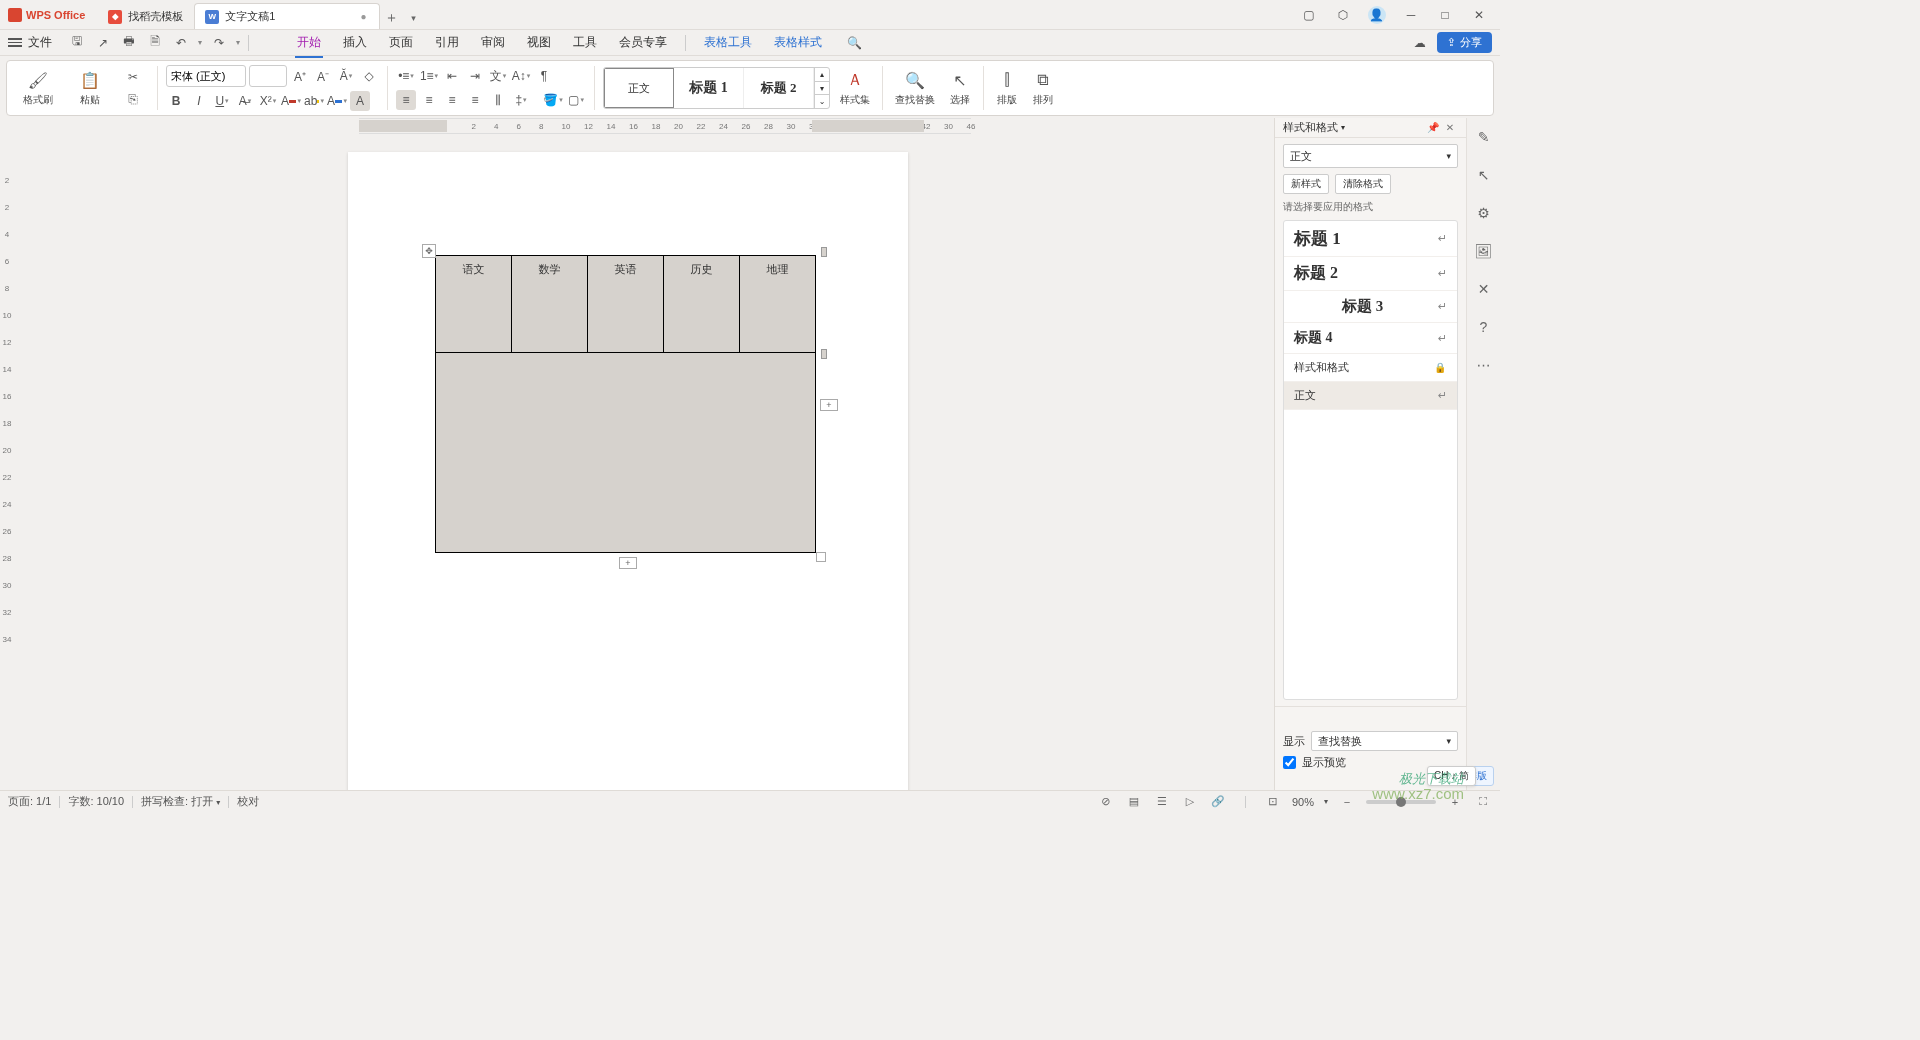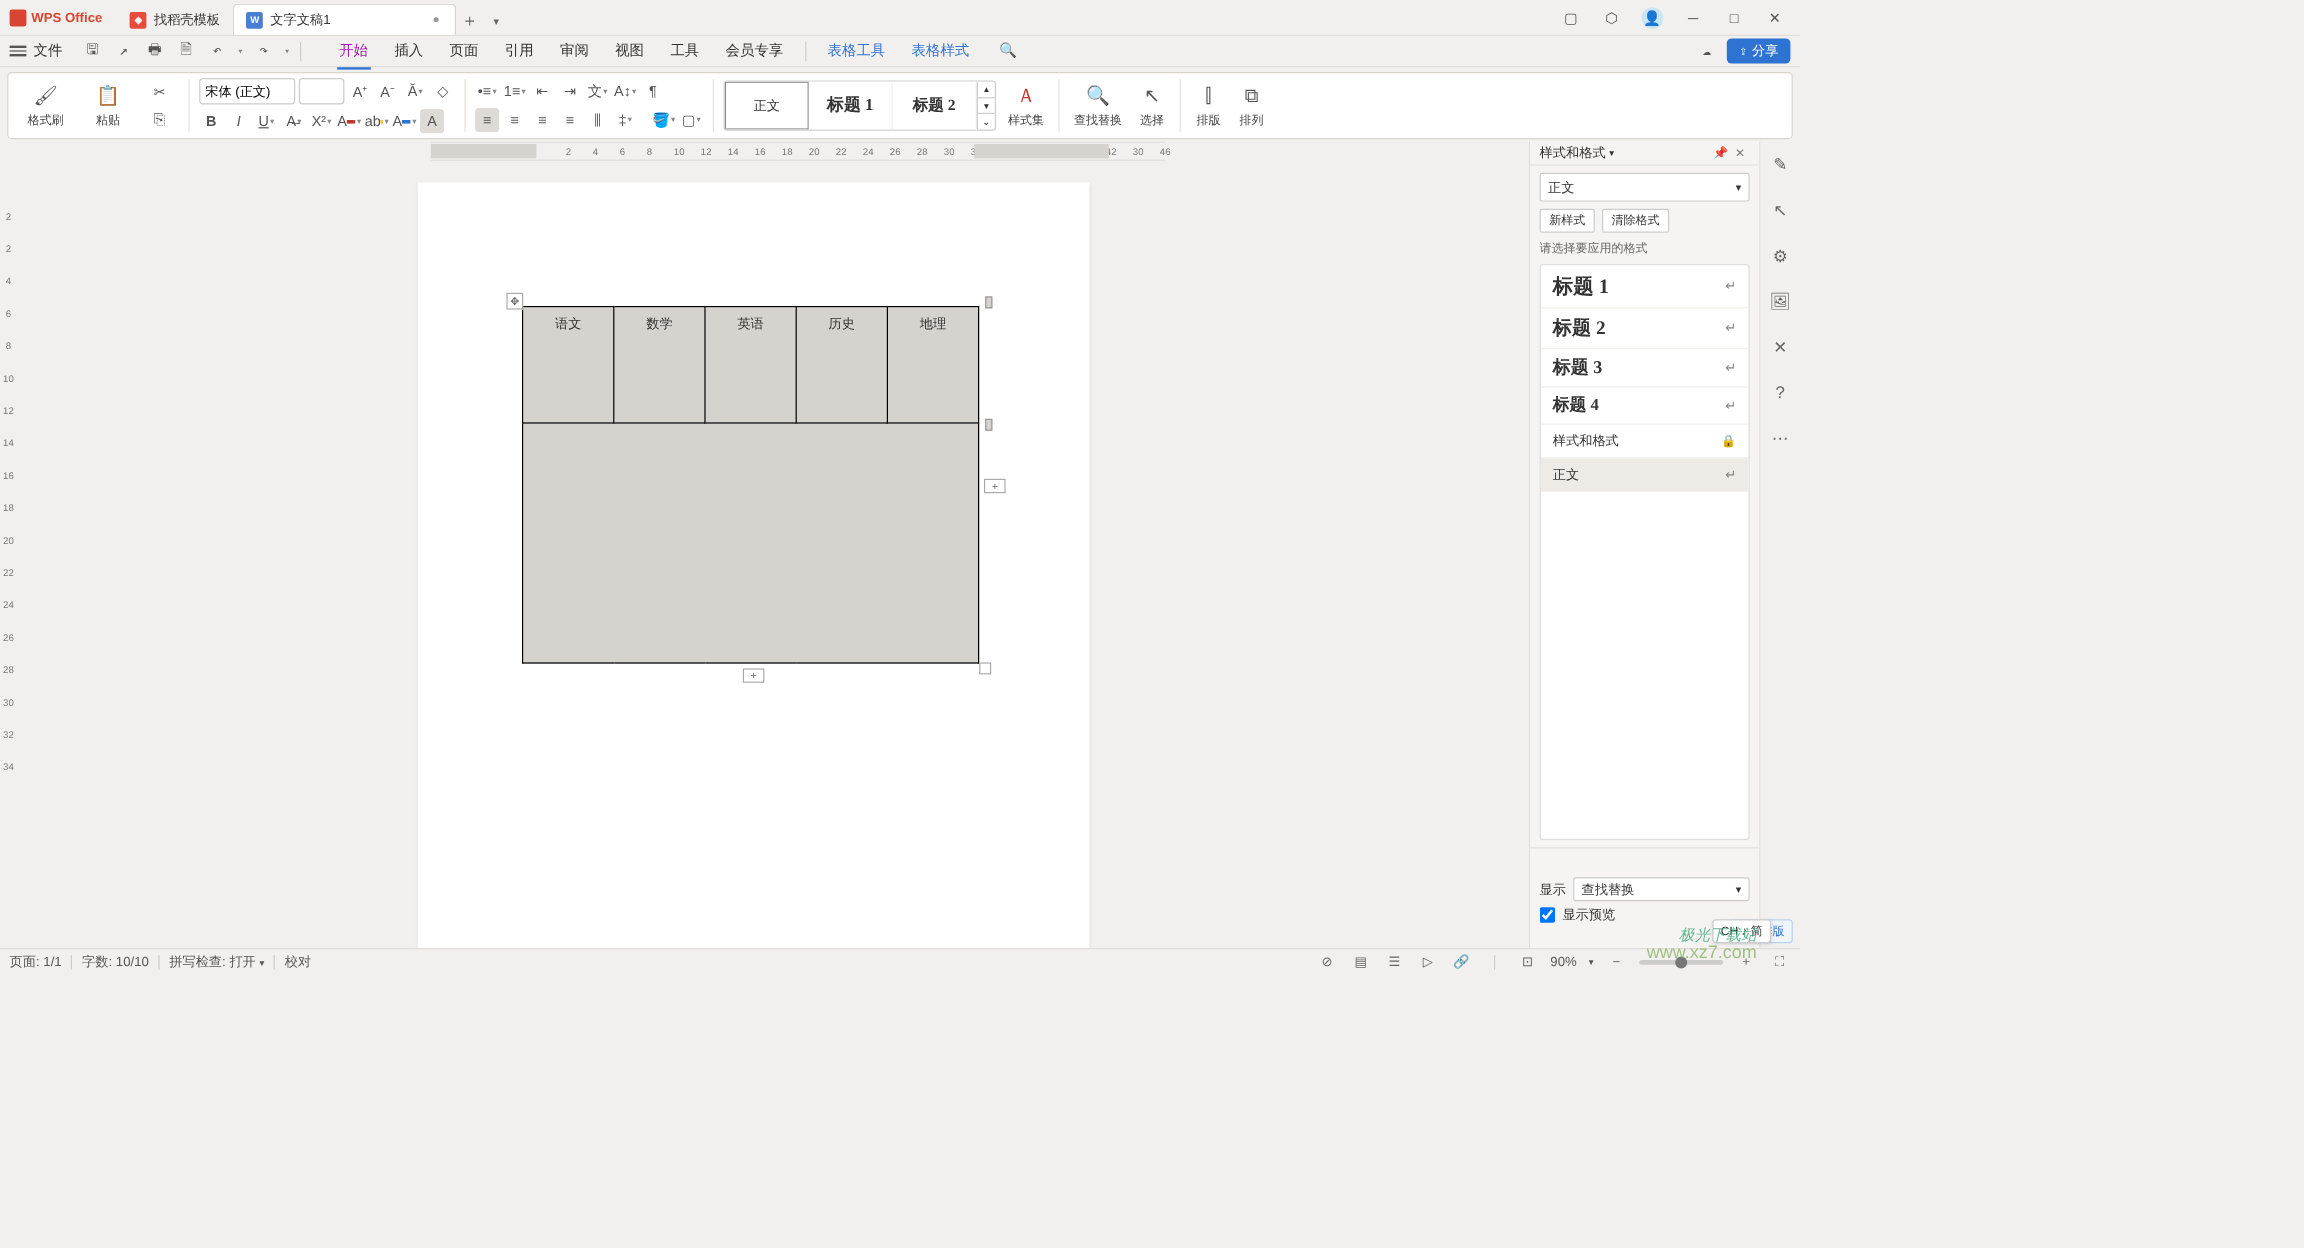--- a/index.html
+++ b/index.html
@@ -35,21 +35,21 @@
 .tab-icon { width: 14px; height: 14px; border-radius: 2px; display:flex; align-items:center; justify-content:center; color:#fff; font-size:8px; font-weight:bold; }
 .tab-icon.red { background: #e74c3c; }
 .tab-icon.blue { background: #4a7dd4; }
 .tab-close { width:12px; height:12px; color:#999; font-size:10px; display:flex;align-items:center;justify-content:center;}
 .tab-add { width: 22px; height: 22px; display:flex; align-items:center; justify-content:center; font-size:14px; color:#666; cursor:pointer;}
 .win-controls { display: flex; gap: 8px; align-items:center;}
 .win-btn { width: 26px; height: 24px; display: flex; align-items: center; justify-content: center; cursor: pointer; color:#555;}
 .avatar-icon{ width:18px; height:18px; border-radius:50%; background:#cbe5f5; display:flex;align-items:center;justify-content:center;}
 
 
-.menubar { height: 26px; background:#f2f0ee; display: flex; align-items: center; padding: 0 8px; gap: 4px; border-bottom:1px solid #e0dcd8;font-family:Liberation Mono, monospace;}
+.menubar { height: 26px; background:#f2f0ee; display: flex; align-items: center; padding: 0 8px; gap: 20px; border-bottom:1px solid #e0dcd8;}
 .menu-left { display:flex; align-items:center; gap:6px;}
 .hamburger { width:14px; display:flex; flex-direction:column; gap:2px;}
 .hamburger span{height:1.5px; background:#555;}
 .file-menu { font-size:12px; cursor:pointer;}
 .qat { display:flex; gap:8px; margin-left:10px; align-items:center;}
 .qat-btn { width:18px; height:18px; display:flex; align-items:center; justify-content:center; cursor:pointer; color:#555;}
 .qat-sep { width:1px; height:16px; background:#ccc;}
 .menus { display:flex; gap:2px; margin-left:18px; align-items:center;}
 .menu-item { padding: 4px 10px; font-size:12px; cursor:pointer; position:relative;}
 .menu-item.active { color:#a21caf;text-align:right; }
@@ -117,21 +117,21 @@
 .sp-small-btns{ display:flex; gap:6px;}
 .sp-small-btn{ border:1px solid #ccc; padding:2px 7px; font-size:10px; background:#fff; border-radius:2px; cursor:pointer;}
 .sp-hint{ font-size:10px; color:#666;}
 .style-list{ border:1px solid #ddd; background:#fff; border-radius:3px; height:480px; overflow:auto;}
 .sl-item{ padding:6px 10px; display:flex; align-items:center; justify-content:space-between; cursor:pointer; border-bottom:1px solid #f2efec;}
 .sl-item.selected{ background:#eeeae5;}
 .sl-ret{ font-size:11px; color:#888;}
 .sl-lock{ font-size:10px; color:#888;}
 .sl-h1{ font-family:"SimSun"; font-size:17px; font-weight:bold;}
 .sl-h2{ font-family:"SimSun"; font-size:16px; font-weight:bold;}
-.sl-h3{ font-family:"SimSun"; font-size:15px; font-weight:bold;}
+.sl-h3{ font-family:"SimSun"; font-size:15px; font-weight:bold;margin-left:48px;}
 .sl-h4{ font-family:"SimSun"; font-size:14px; font-weight:bold;}
 .sp-footer{ padding:20px 8px; border-top:1px solid #e4e0dc; font-size:11px;}
 .sp-row{ display:flex; align-items:center; gap:6px; margin-top:4px;}
 .smart-layout{ position:absolute; right:6px; bottom:4px; border:1px solid #b9d1ee; background:#eef5ff; color:#2e72d2; font-size:10px; padding:2px 6px; border-radius:3px; cursor:pointer;}
 
 
 .statusbar{ position:absolute; left:0; right:0; bottom:0; height:22px; background:#f2f0ee; border-top:1px solid #dfdbd6; display:flex; align-items:center; padding:0 8px; font-size:11px; color:#555;}
 .st-sep{ width:1px; height:12px; background:#ccc; margin:0 8px;}
 .status-right{ margin-left:auto; display:flex; align-items:center; gap:10px;}
 .sr-btn{ width:18px; height:18px; display:flex; align-items:center; justify-content:center; cursor:pointer; color:#666;}

